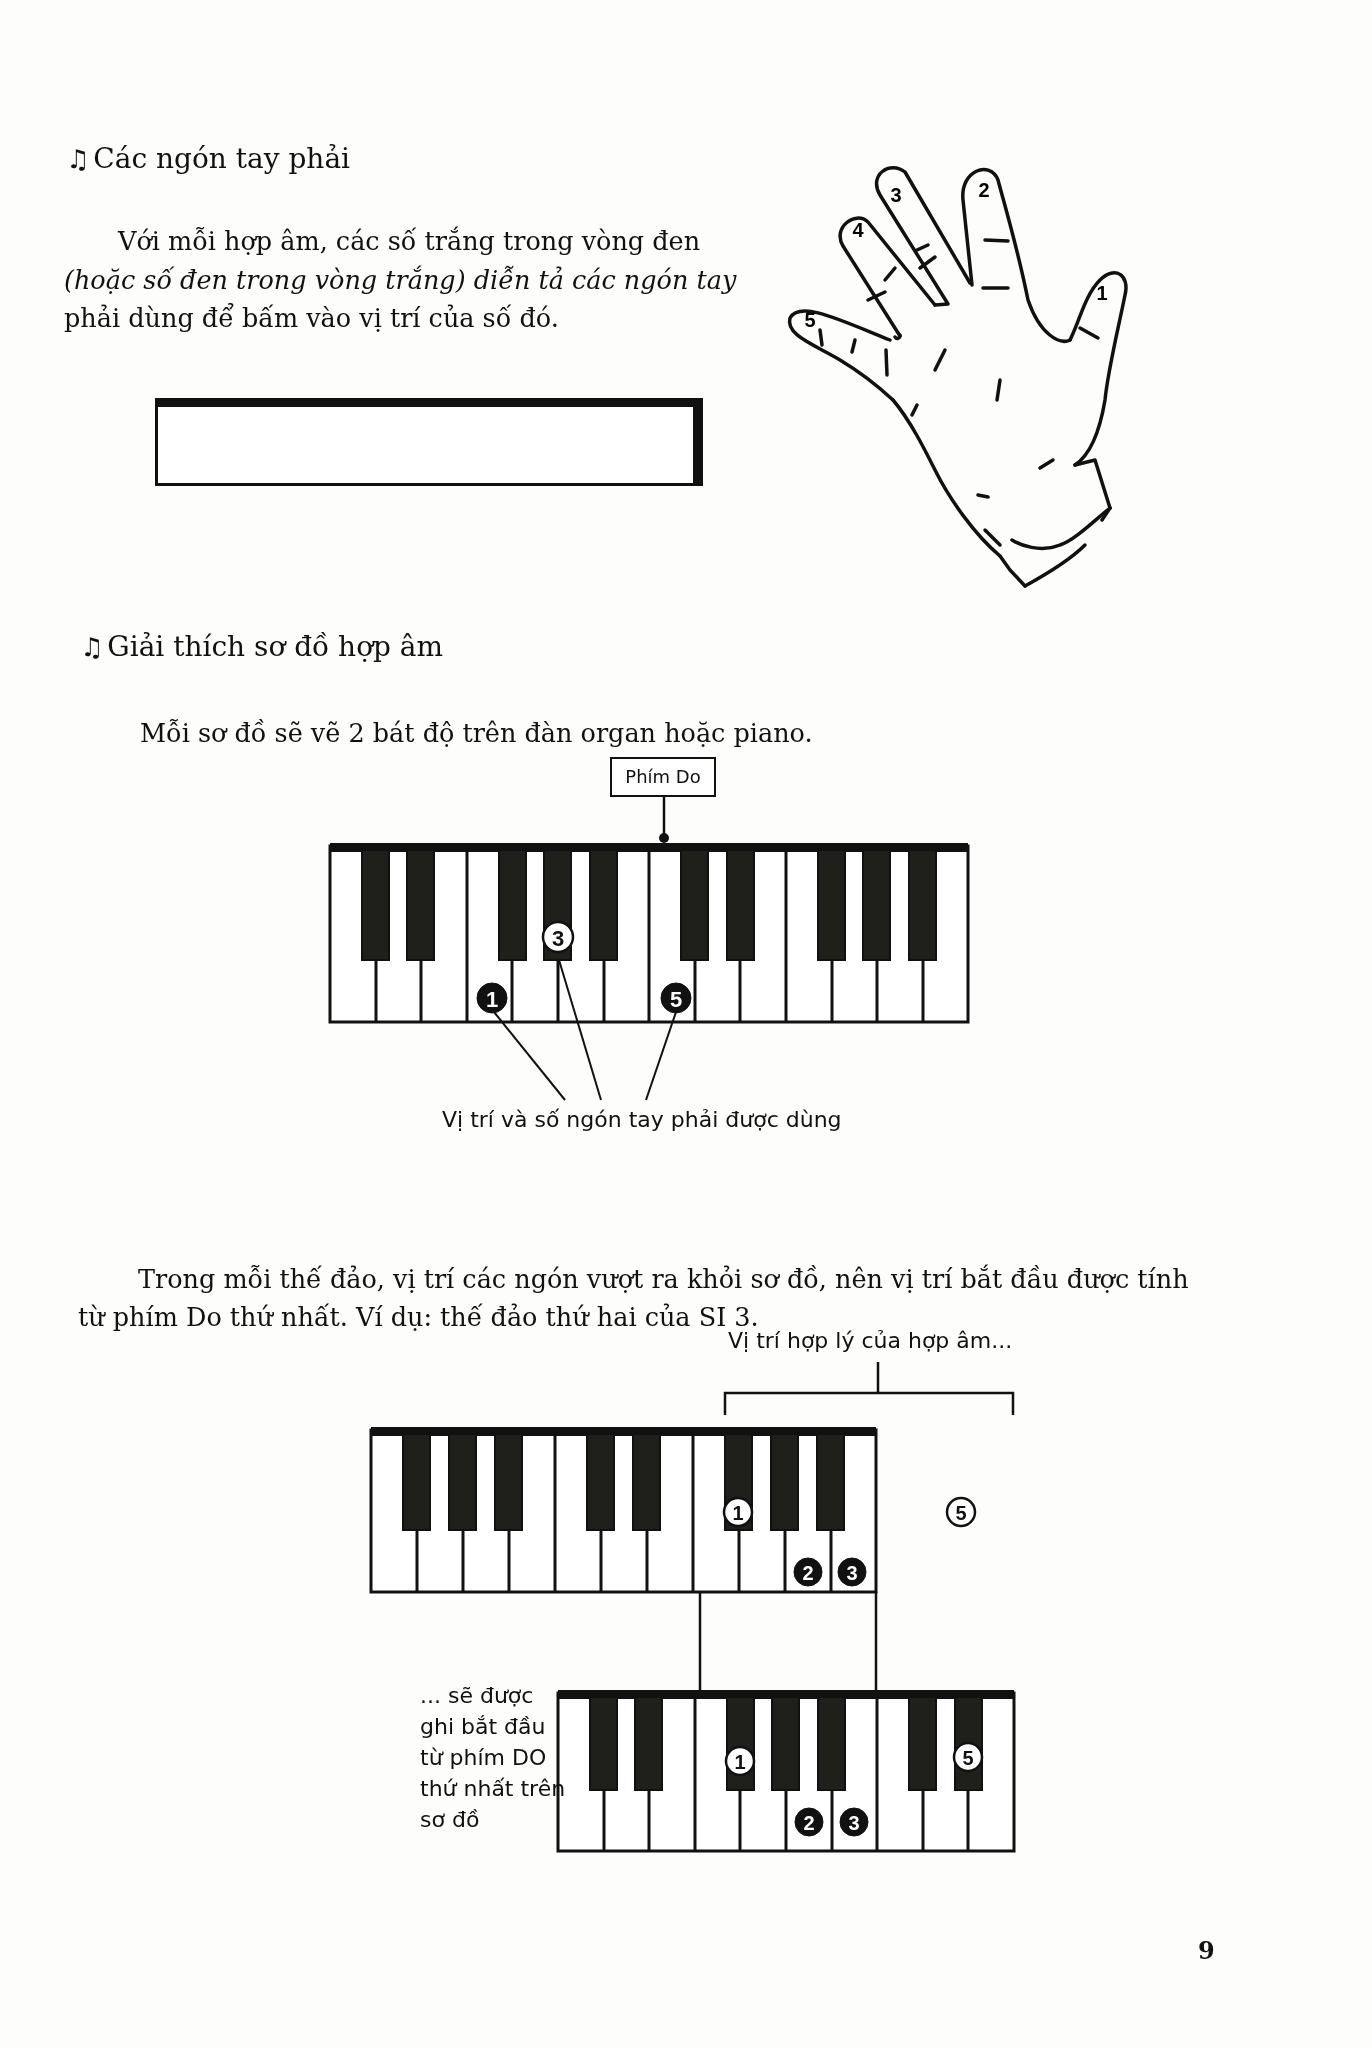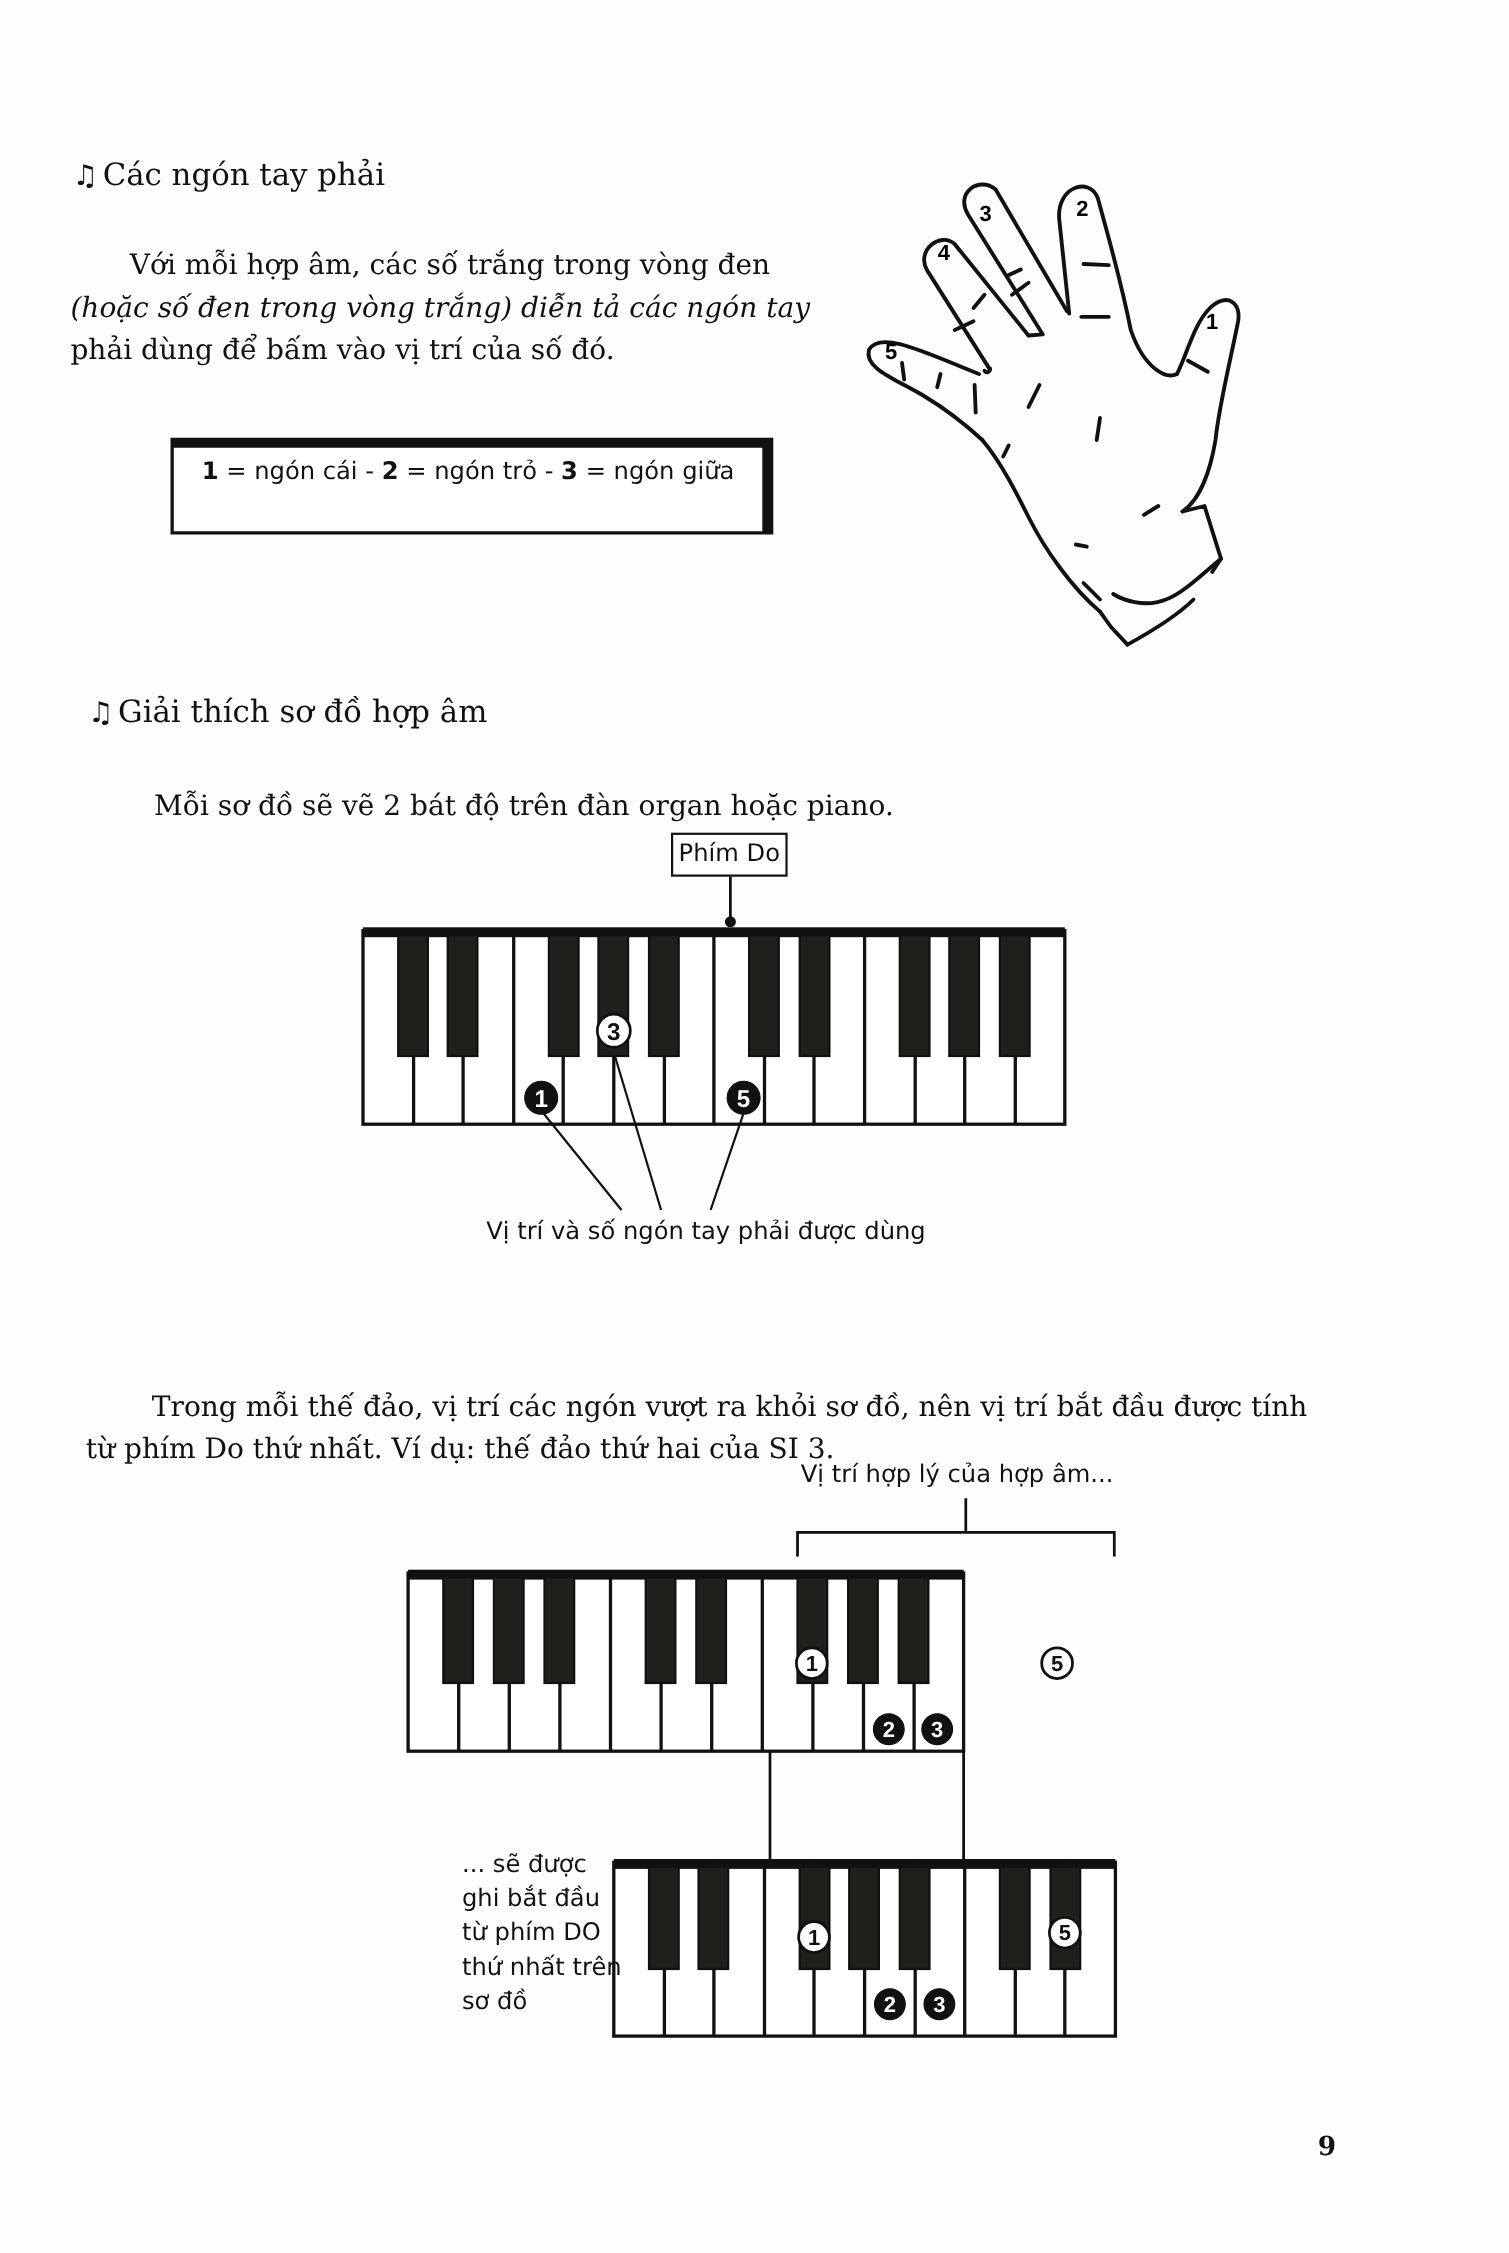--- a/index.html
+++ b/index.html
@@ -4,44 +4,41 @@
 <style>
   html, body { margin:0; padding:0; }
   body { width:1372px; height:2048px; background:#fdfdfc; position:relative; overflow:hidden; color:#111; font-family:"DejaVu Serif", serif; }
   .abs { position:absolute; }
   .heading { font-family:"DejaVu Serif", serif; font-size:28px; font-weight:normal; color:#111; white-space:nowrap; }
   .heading .note { font-size:26px; margin-right:4px; }
   .para { font-family:"DejaVu Serif", serif; font-size:25.5px; line-height:38px; color:#111; white-space:nowrap;margin-top:43px; }
   .legend-box { position:absolute; left:155px; top:398px; width:548px; height:88px; border:3px solid #111; border-top-width:9px; border-right-width:10px; background:#fff; box-sizing:border-box; }
   .legend-line { position:absolute; width:100%; text-align:center; font-family:"DejaVu Sans", sans-serif; font-size:22px; color:#111; white-space:nowrap; }
   .legend-line b { font-weight:bold; }
-  .phim-do { position:absolute; left:610px; top:757px; width:106px; height:40px; border:2px solid #111; box-sizing:border-box; font-family:"DejaVu Sans", sans-serif; font-size:22px; text-align:center; line-height:36px; background:#fff; white-space:nowrap; }
+  .phim-do { position:absolute; left:610px; top:757px; width:106px; height:40px; border:2px solid #111; box-sizing:border-box; font-family:"DejaVu Sans", sans-serif; font-size:18px; text-align:center; line-height:36px; background:#fff; white-space:nowrap; }
   .caption { font-family:"DejaVu Sans", sans-serif; font-size:22px; color:#111; white-space:nowrap;text-align:center; }
   .side-note { font-family:"DejaVu Sans", sans-serif; font-size:22px; line-height:31px; color:#111;margin-left:22px; }
   .pagenum { font-family:"DejaVu Serif", serif; font-size:24px; font-weight:bold; color:#111; }
   svg { position:absolute; left:0; top:0; overflow:visible; }
   .finger-dark circle { fill:#111; stroke:#111; }
   .finger-light circle { fill:#fff; stroke:#111; stroke-width:2.5; }
   .fnum { font-family:"Liberation Sans", sans-serif; font-weight:bold; font-size:22px; text-anchor:middle; dominant-baseline:central; }
 </style>
 </head>
 <body>
 
 <div class="abs heading" style="left:66px; top:142px;">
   <span class="note">♫</span><span>Các ngón tay phải</span>
 </div>
 
 <div class="abs para" style="left:118px; top:179px;">Với mỗi hợp âm, các số trắng trong vòng đen</div>
 <div class="abs para" style="left:64px; top:218px;font-style:italic;">(hoặc số đen trong vòng trắng) diễn tả các ngón tay</div>
 <div class="abs para" style="left:64px; top:256px;">phải dùng để bấm vào vị trí của số đó.</div>
 
 <div class="legend-box">
-  <div class="legend-line" style="top:9px;">
-    <b>1</b><span> = ngón cái - </span><b>2</b><span> = ngón trỏ - </span><b>3</b><span> = ngón giữa</span>
-  </div>
 </div>
 
 <svg width="1372" height="2048">
   <g fill="none" stroke="#111" stroke-width="3.5" stroke-linecap="round" stroke-linejoin="round">
 
     <path d="M893,560 L870,520 L840,480 L815,440 L797,398 L790,380
              C 770,370 720,350 700,342
              L 804,352 C 820,340 820,330 800,320
              L 796,318 C 760,300 680,270 720,255
              C 765,245 840,330 905,345

